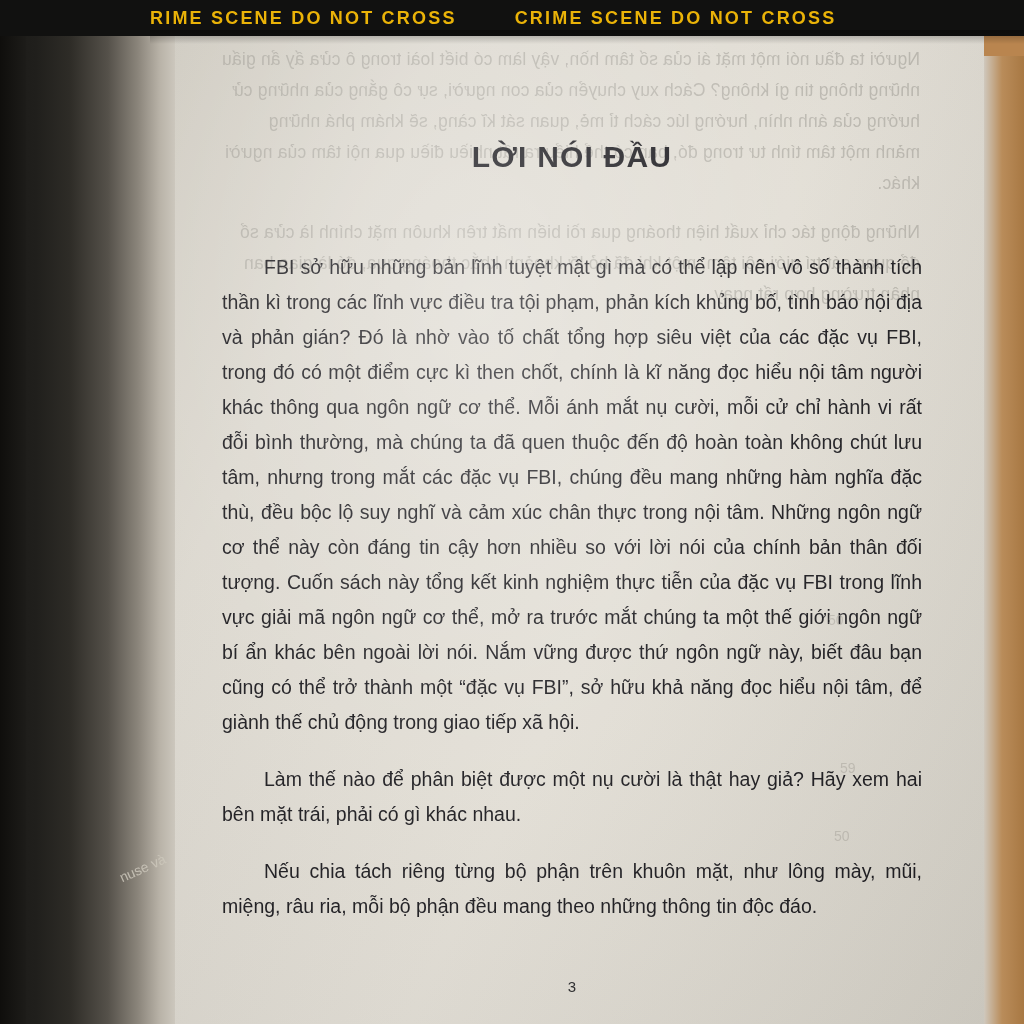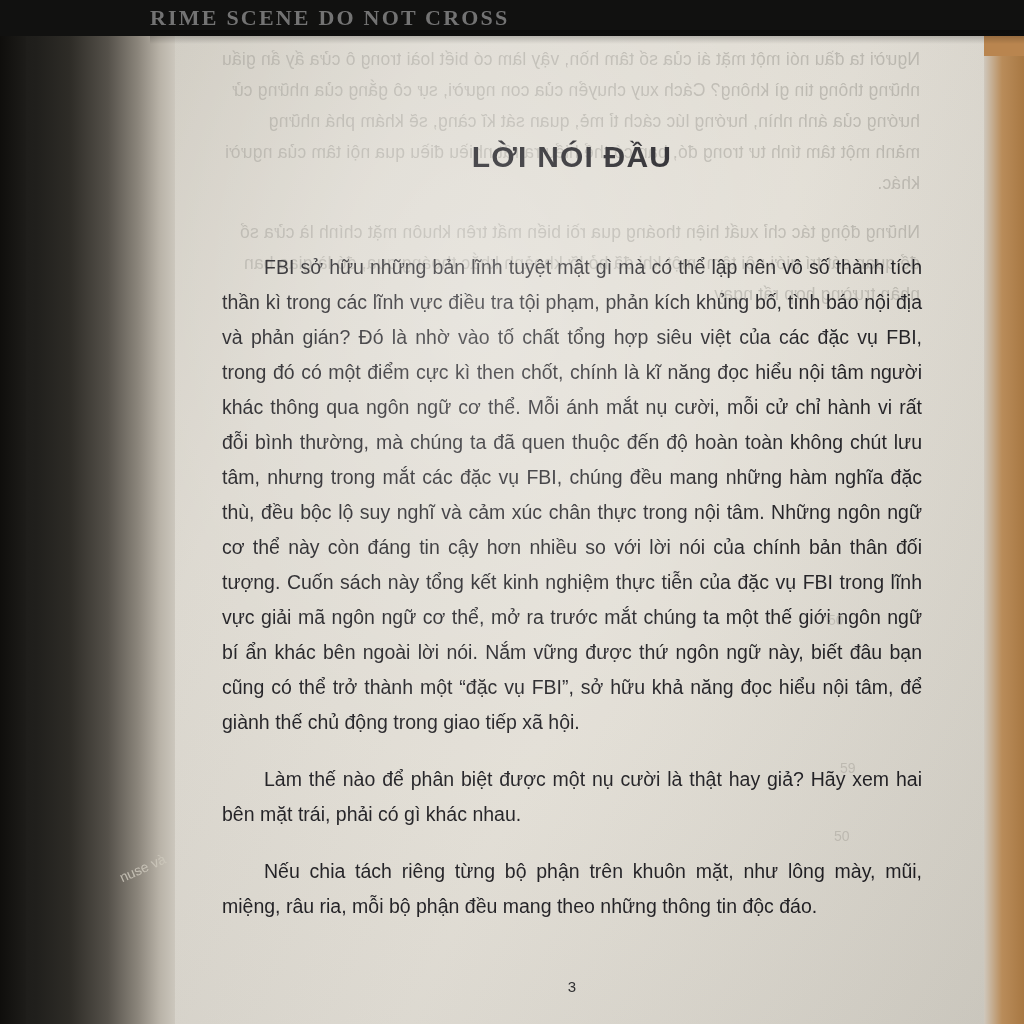--- a/index.html
+++ b/index.html
@@ -104,25 +104,25 @@
     left: 150px;
     top: 0;
     width: 880px;
     height: 36px;
     display: flex;
     align-items: center;
     gap: 58px;
     white-space: nowrap;
   }
   .tape-text {
-    color: #737373;
+    color: #eab308;
     font-weight: bold;
-    font-size: 22px;
+    font-size: 18px;
     letter-spacing: 2.2px;
-    font-family: Liberation Serif, serif;
+    font-family: Liberation Sans, sans-serif;
   }
   .tape-shadow {
     position: absolute;
     left: 150px;
     top: 30px;
     width: 880px;
     height: 14px;
     background: linear-gradient(to bottom, rgba(0,0,0,.35), rgba(0,0,0,0));
   }
 
@@ -211,17 +211,18 @@
   <div class="gutter-shadow"></div>
   <div class="gutter-left-edge"></div>
   <div class="edge-scribble">nuse và</div>
 
   <div class="table-corner"></div>
   <div class="table-corner-top"></div>
 
   <div class="tape">
     <div class="tape-inner">
       <span class="tape-text">RIME SCENE DO NOT CROSS</span>
+      <span class="tape-text">CRIME SCENE DO NOT CROSS</span>
     </div>
   </div>
   <div class="tape-shadow"></div>
 
 </div>
 
 </body></html>

